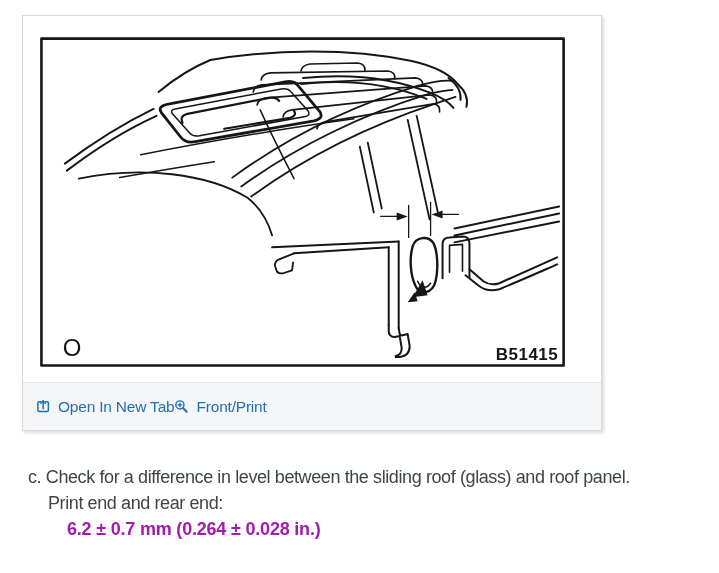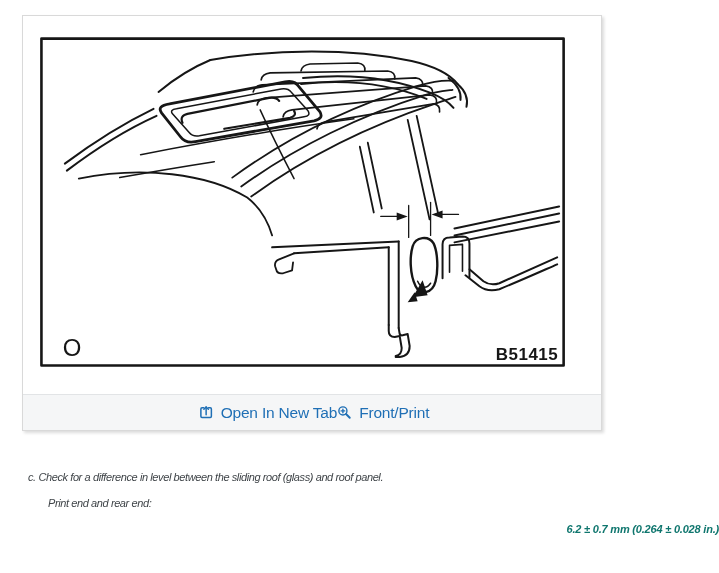--- a/index.html
+++ b/index.html
@@ -17,41 +17,41 @@
     box-shadow:2px 2px 3px rgba(0,0,0,0.14);
   }
   .figure-area {
     position:relative;
     width:578px; height:383px;
     background:#ffffff;
   }
   .figure-area svg.diagram { display:block; width:578px; height:383px; }
   .figure-toolbar {
     position:absolute; left:0; right:0; bottom:0;
-    height:36px;
+    height:48px;
     background:#f5f6f7;
     border-top:1px solid #e2e4e6;
-    display:flex; align-items:center; justify-content:center;
+    display:flex; align-items:center; justify-content:flex-start;
     padding:0 9px 0 13px;
   }
   .toolbar-link {
     display:inline-flex; align-items:center; gap:7px;
     color:#1f6fb5; text-decoration:none;
     font-size:15.5px; letter-spacing:-0.2px;
     cursor:pointer;
   }
   .toolbar-link svg { display:block; }
   .instruction {
     margin:33px 0 0 28px;
     color:#3f4448;
-    font-size:11px; line-height:26px; letter-spacing:-0.4px;font-style:italic;
+    font-size:18px; line-height:26px; letter-spacing:-0.4px;
   }
   .instruction .sub-line { margin-left:20px; }
   .instruction .spec-line {
-    margin-left:27px; font-weight:bold; color:#0f766e; letter-spacing:-0.2px;text-align:right;
+    margin-left:39px; font-weight:bold; color:#a21caf; letter-spacing:-0.2px;
   }
 </style>
 </head>
 <body>
 
 <div class="figure-panel">
   <div class="figure-area">
     <svg class="diagram" viewBox="0 0 580 384" xmlns="http://www.w3.org/2000/svg">
       <g stroke="#161616" fill="none" stroke-linecap="round" stroke-linejoin="round">
 

